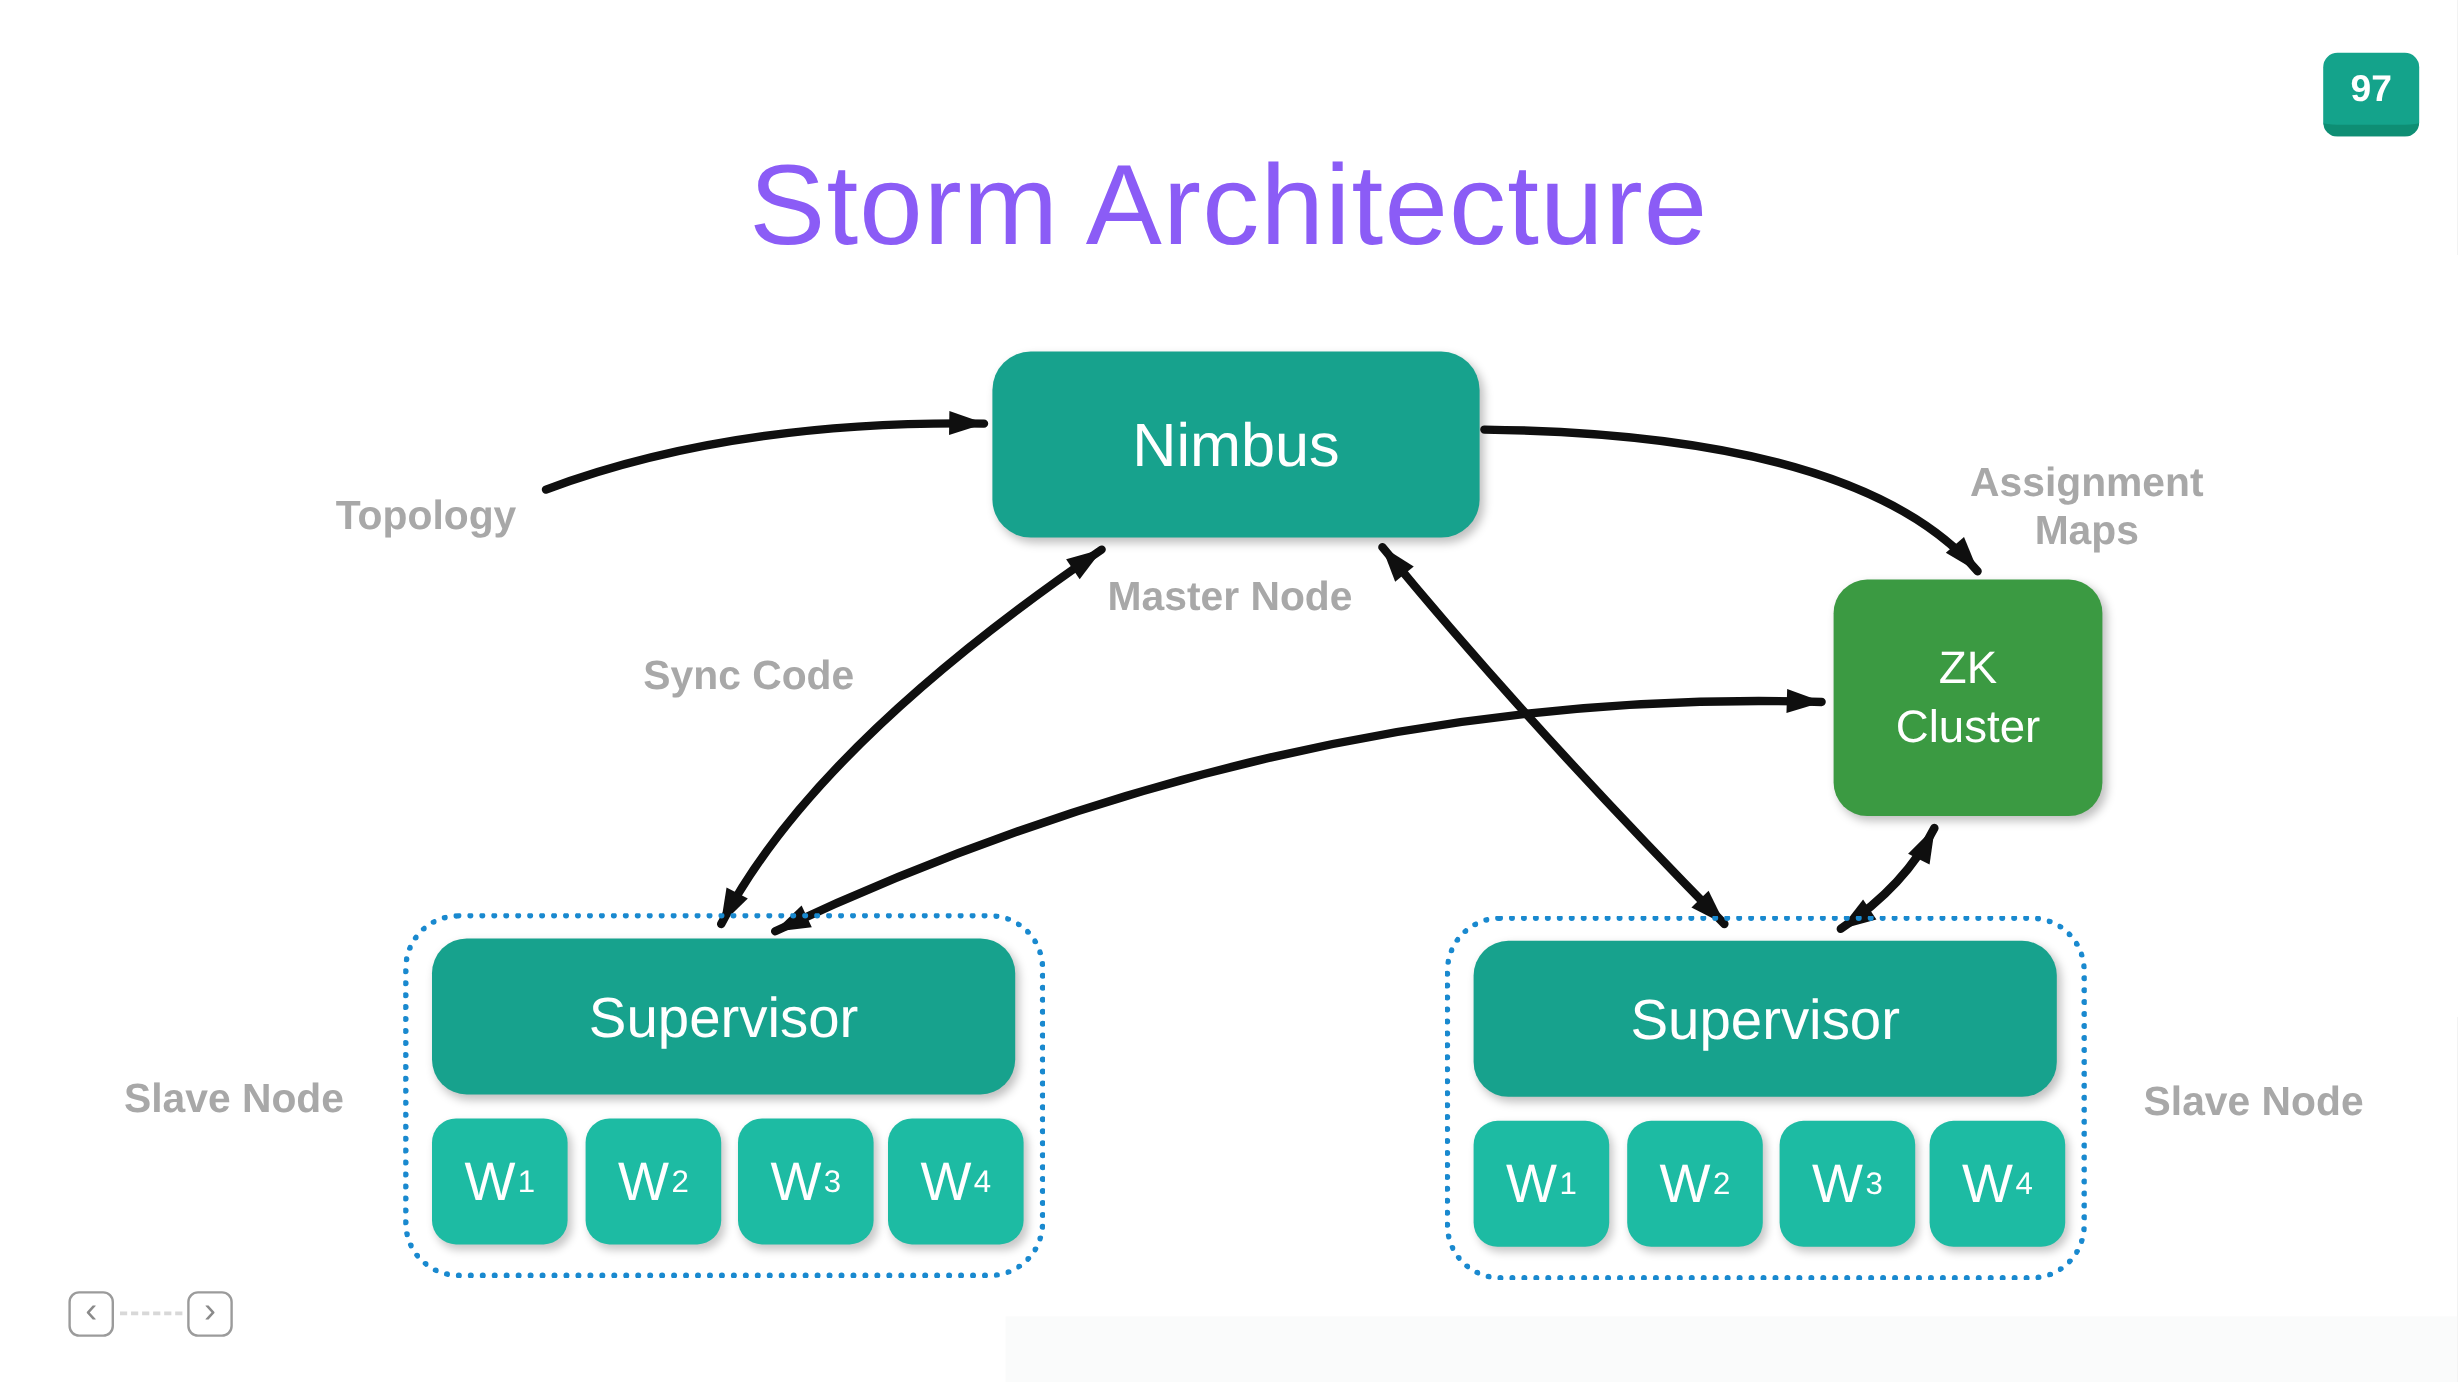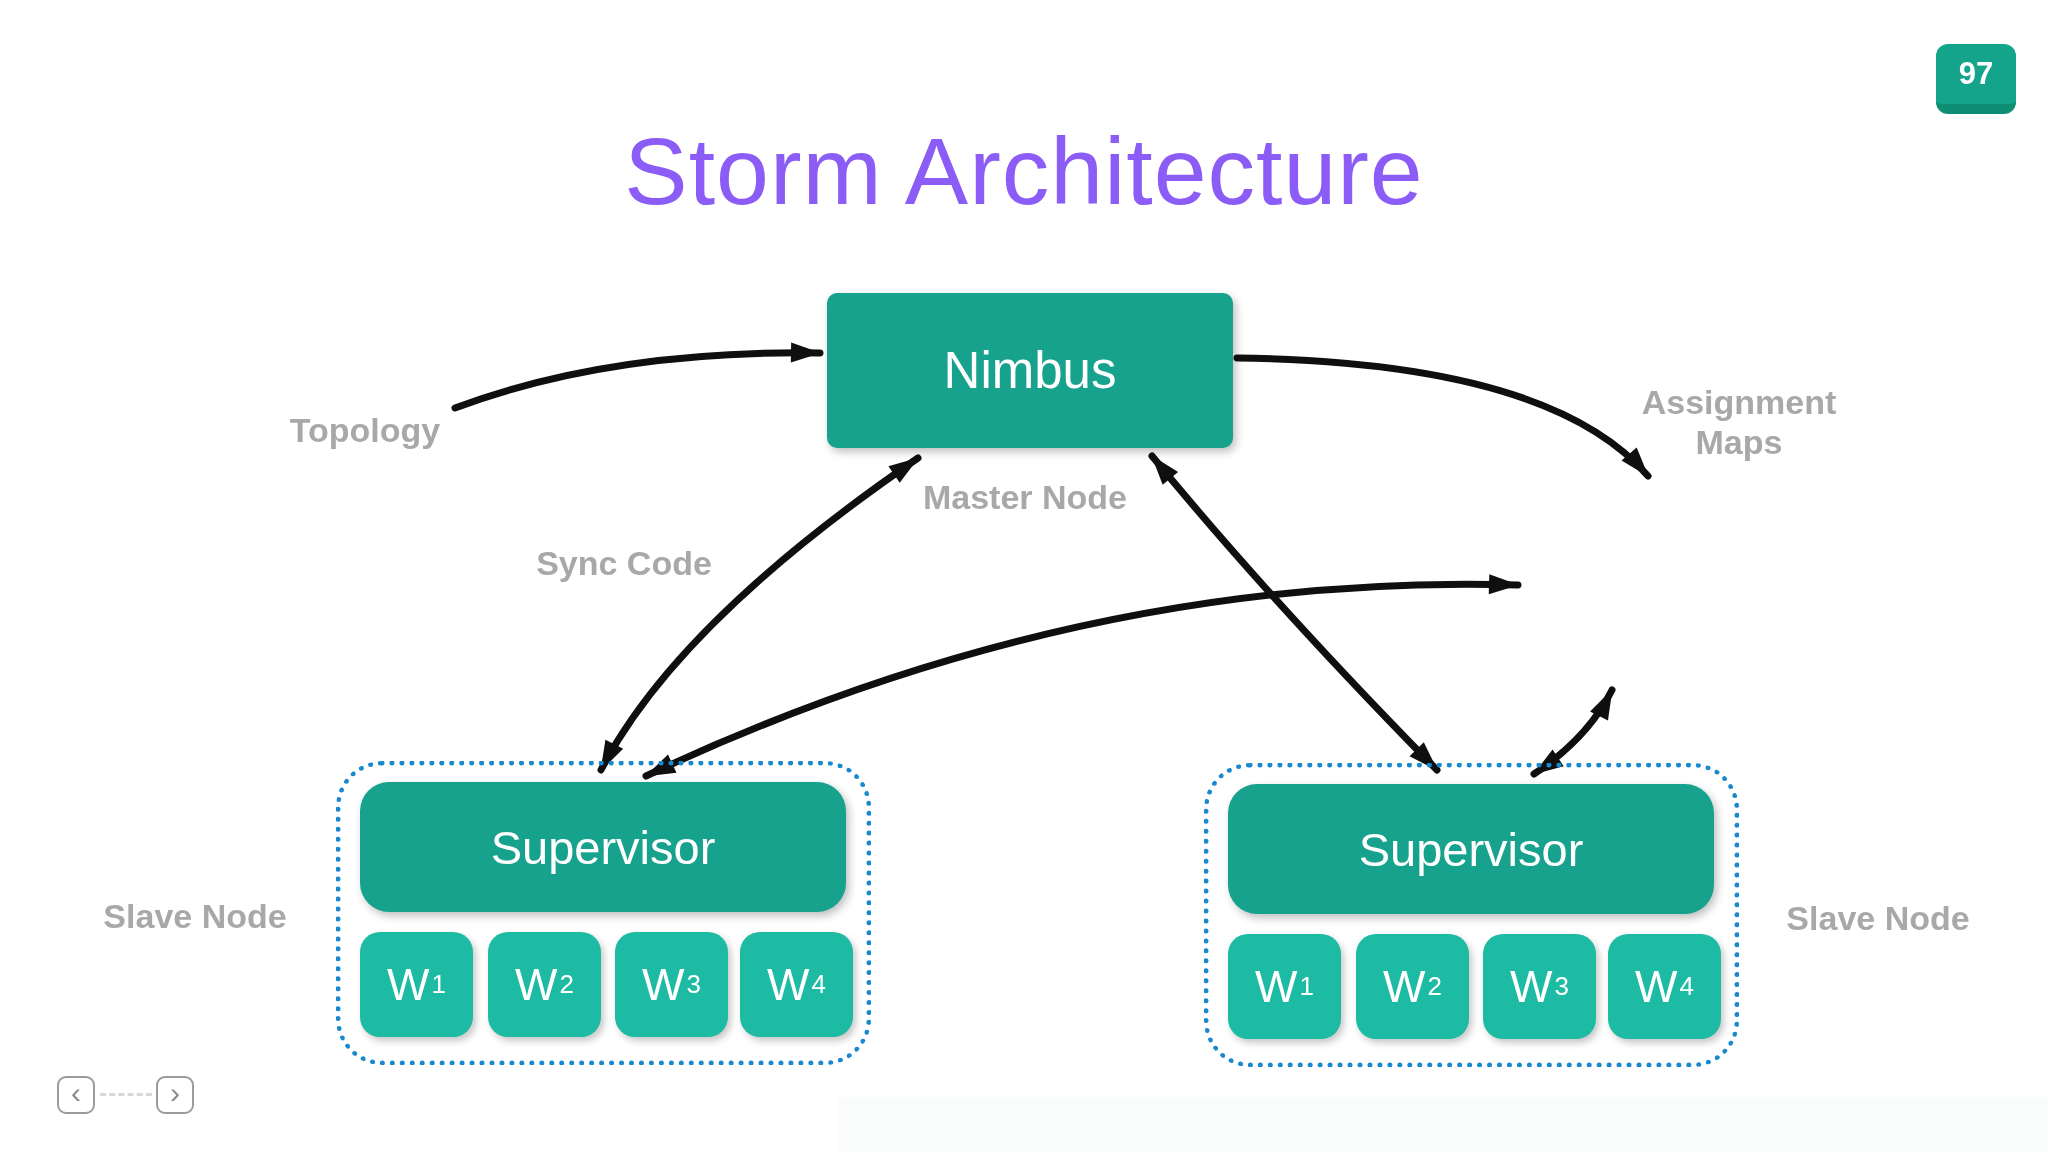--- a/index.html
+++ b/index.html
@@ -25,21 +25,21 @@
   .badge span{color:#ffffff;font-size:31px;font-weight:bold;}
 
   
   .arrows{position:absolute;left:0;top:0;width:2048px;height:1152px;pointer-events:none;}
 
   
   .node{
     position:absolute;color:#ffffff;display:flex;align-items:center;justify-content:center;
     box-shadow:3px 4px 8px rgba(0,0,0,.25);
   }
-  .nimbus{left:827px;top:293px;width:406px;height:155px;background:#17a28d;border-radius:10px;font-size:51px;}
+  .nimbus{left:827px;top:293px;width:406px;height:155px;background:#17a28d;border-radius:32px;font-size:51px;}
   .zk{left:1528px;top:483px;width:224px;height:197px;background:#3b9a42;border-radius:28px;
       font-size:38px;flex-direction:column;line-height:1.28;}
 
   
   .cluster{
     position:absolute;width:535px;height:304px;box-sizing:border-box;
     border:5px dotted #1989cf;border-radius:46px;background:transparent;
   }
   .cluster-left{left:336px;top:761px;}
   .cluster-right{left:1204px;top:763px;}
@@ -56,21 +56,21 @@
     box-shadow:3px 4px 7px rgba(0,0,0,.22);
   }
   .worker sub{font-size:26px;margin-left:2px;}
   .w1{left:19px}.w2{left:147px}.w3{left:274px}.w4{left:399px}
 
   
   .caption{
     position:absolute;color:#a8a8a8;font-weight:bold;font-size:34px;line-height:1.18;
     text-align:center;
   }
-  .cap-topology{left:215px;top:410px;width:300px;}
+  .cap-topology{left:205px;top:410px;width:300px;}
   .cap-master{left:875px;top:477px;width:300px;}
   .cap-assignment{left:1579px;top:382px;width:320px;}
   .cap-sync{left:474px;top:543px;width:300px;}
   .cap-slave-left{left:45px;top:896px;width:300px;}
   .cap-slave-right{left:1728px;top:898px;width:300px;}
 
   
   .navbtn{
     position:absolute;width:38px;height:38px;top:1076px;box-sizing:border-box;
     background:#ffffff;border:2px solid #9b9b9b;border-radius:9px;
@@ -115,20 +115,24 @@
       <path d="M 646 776 Q 1080 572, 1518 585" marker-start="url(#ah-start)" marker-end="url(#ah-end)"></path>
       <path d="M 1152 456 Q 1270 600, 1437 770" marker-start="url(#ah-start)" marker-end="url(#ah-end)"></path>
       <path d="M 1612 690 Q 1588 738, 1534 774" marker-start="url(#ah-start)" marker-end="url(#ah-end)"></path>
     </g>
   </svg>
 
   <div class="node nimbus">
     <span>Nimbus</span>
   </div>
 
+  <div class="node zk">
+    <div>ZK</div>
+    <div>Cluster</div>
+  </div>
 
   <div class="caption cap-topology">
     <div>Topology</div>
   </div>
   <div class="caption cap-assignment">
     <div>Assignment</div>
     <div>Maps</div>
   </div>
   <div class="caption cap-master">Master Node</div>
   <div class="caption cap-sync">Sync Code</div>

